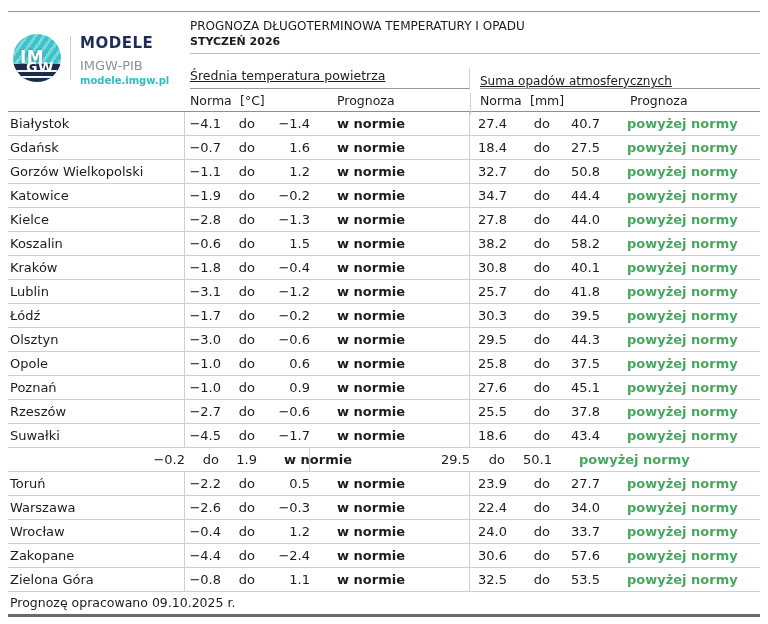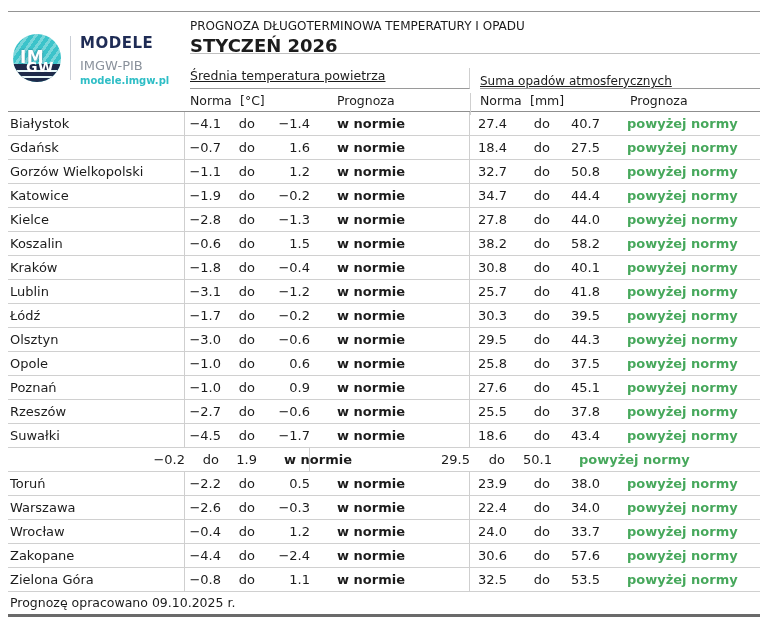--- a/index.html
+++ b/index.html
@@ -49,21 +49,21 @@
     position:absolute; left:62px; top:24px; height:44px; width:1px; background:#c9ced6;
   }
   .logo-text { position:absolute; left:72px; top:24px; line-height:1.05; }
   .logo-brand { font-size:15px; font-weight:bold; color:var(--navy); letter-spacing:.5px; }
   .logo-org { font-size:13px; color:#8b929c; margin-top:7px; }
   .logo-url { font-size:10px; font-weight:bold; color:#2fbec6; margin-top:4px; }
 
   .header-right { flex:1; padding-left:5px; }
   .title-box { padding-top:7px; height:42px; }
   .title-line1 { font-size:12px; }
-  .title-line2 { font-size:18px; font-weight:bold; margin-top:2px; }
+  .title-line2 { font-size:11px; font-weight:bold; margin-top:2px; }
   .title-underline { border-bottom:1px solid #c0c0c0; }
 
   
   .cols { display:grid; grid-template-columns:177px 36px 36px 53px 160px 37px 45px 48px 1fr; }
 
   .section-row { height:24px; align-items:end;text-decoration:underline; }
   .section-span-t {
     grid-column:2 / 6; margin-left:5px; border-bottom:1px solid #9a9a9a;
     border-right:1px solid #cfcfcf;
     font-size:12.5px; padding-bottom:5px;
@@ -332,21 +332,21 @@
   </div>
 
   <div class="row cols">
     <div class="cell city">Toruń</div>
     <div class="cell num">−2.2</div>
     <div class="cell sep">do</div>
     <div class="cell num">0.5</div>
     <div class="cell prog t">w normie</div>
     <div class="cell num">23.9</div>
     <div class="cell sep">do</div>
-    <div class="cell num">38.0</div>
+    <div class="cell num">27.7</div>
     <div class="cell prog p">powyżej normy</div>
   </div>
 
   <div class="row cols">
     <div class="cell city">Warszawa</div>
     <div class="cell num">−2.6</div>
     <div class="cell sep">do</div>
     <div class="cell num">−0.3</div>
     <div class="cell prog t">w normie</div>
     <div class="cell num">22.4</div>

